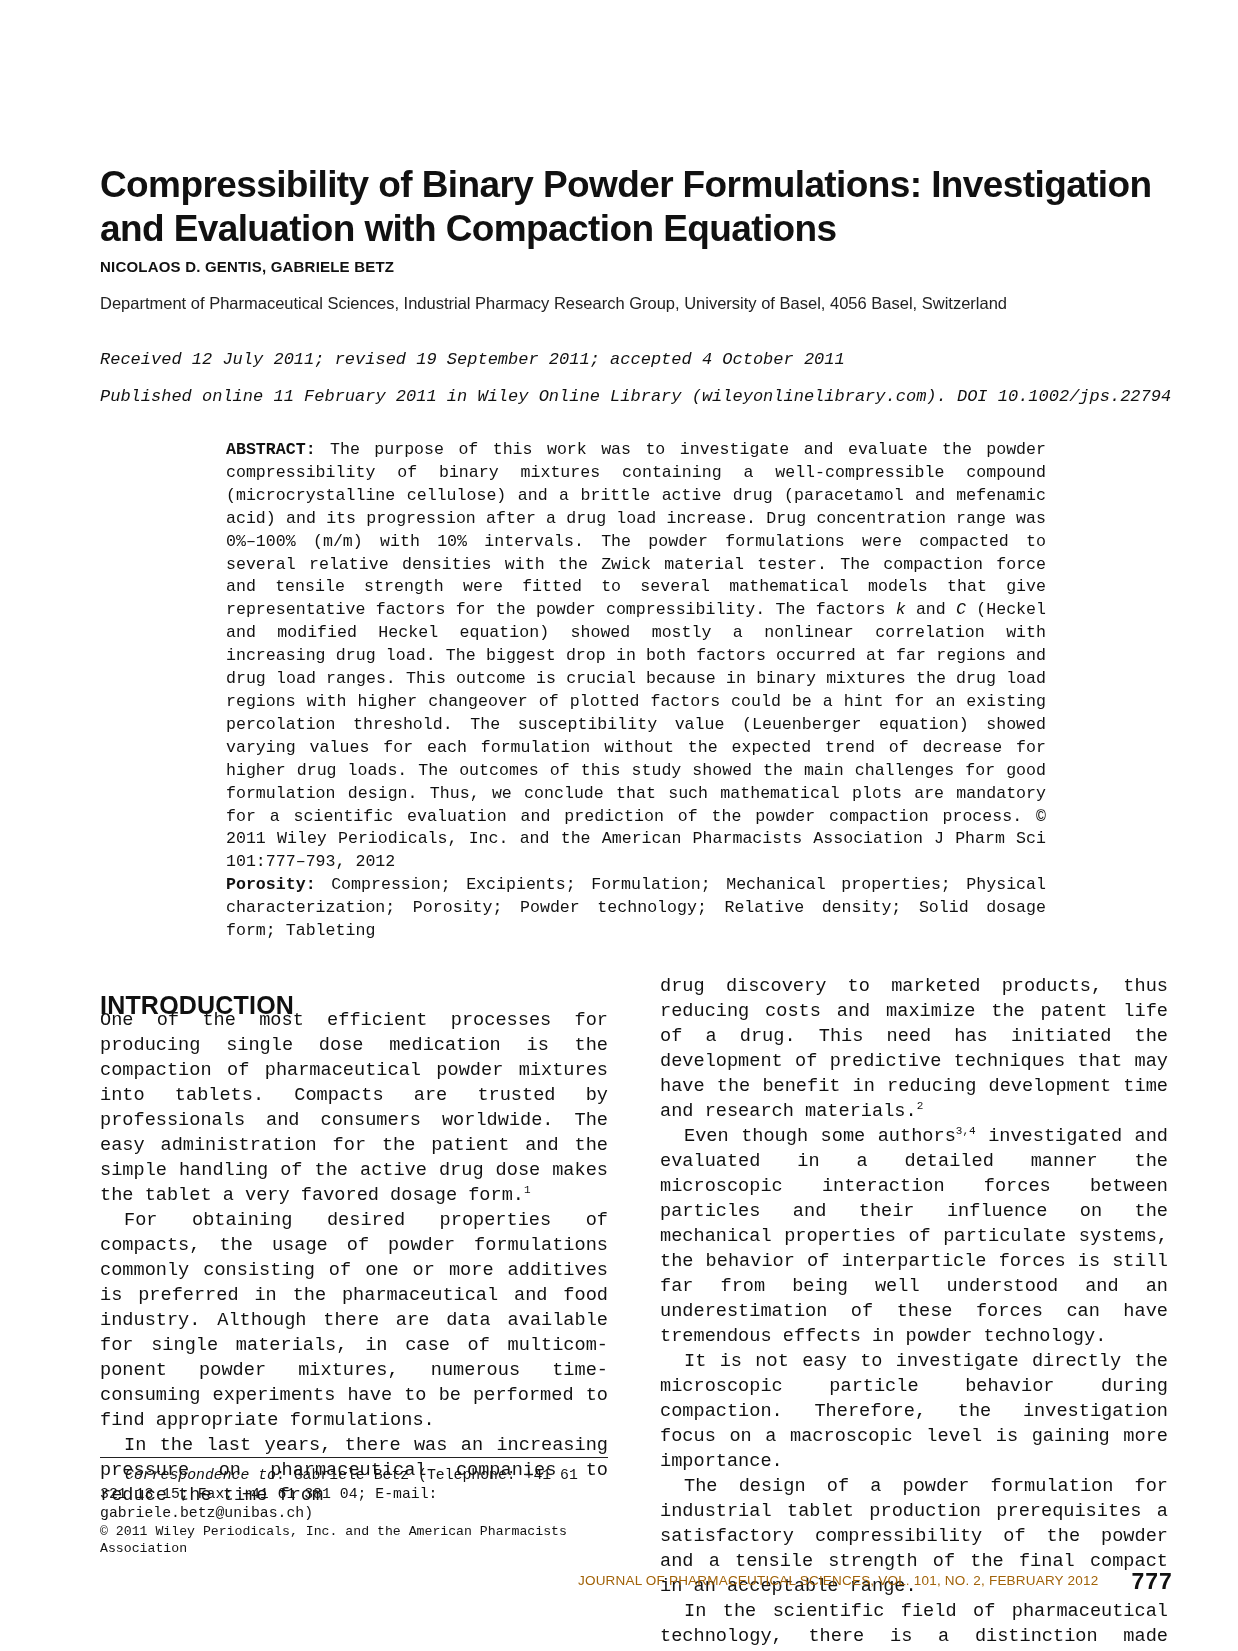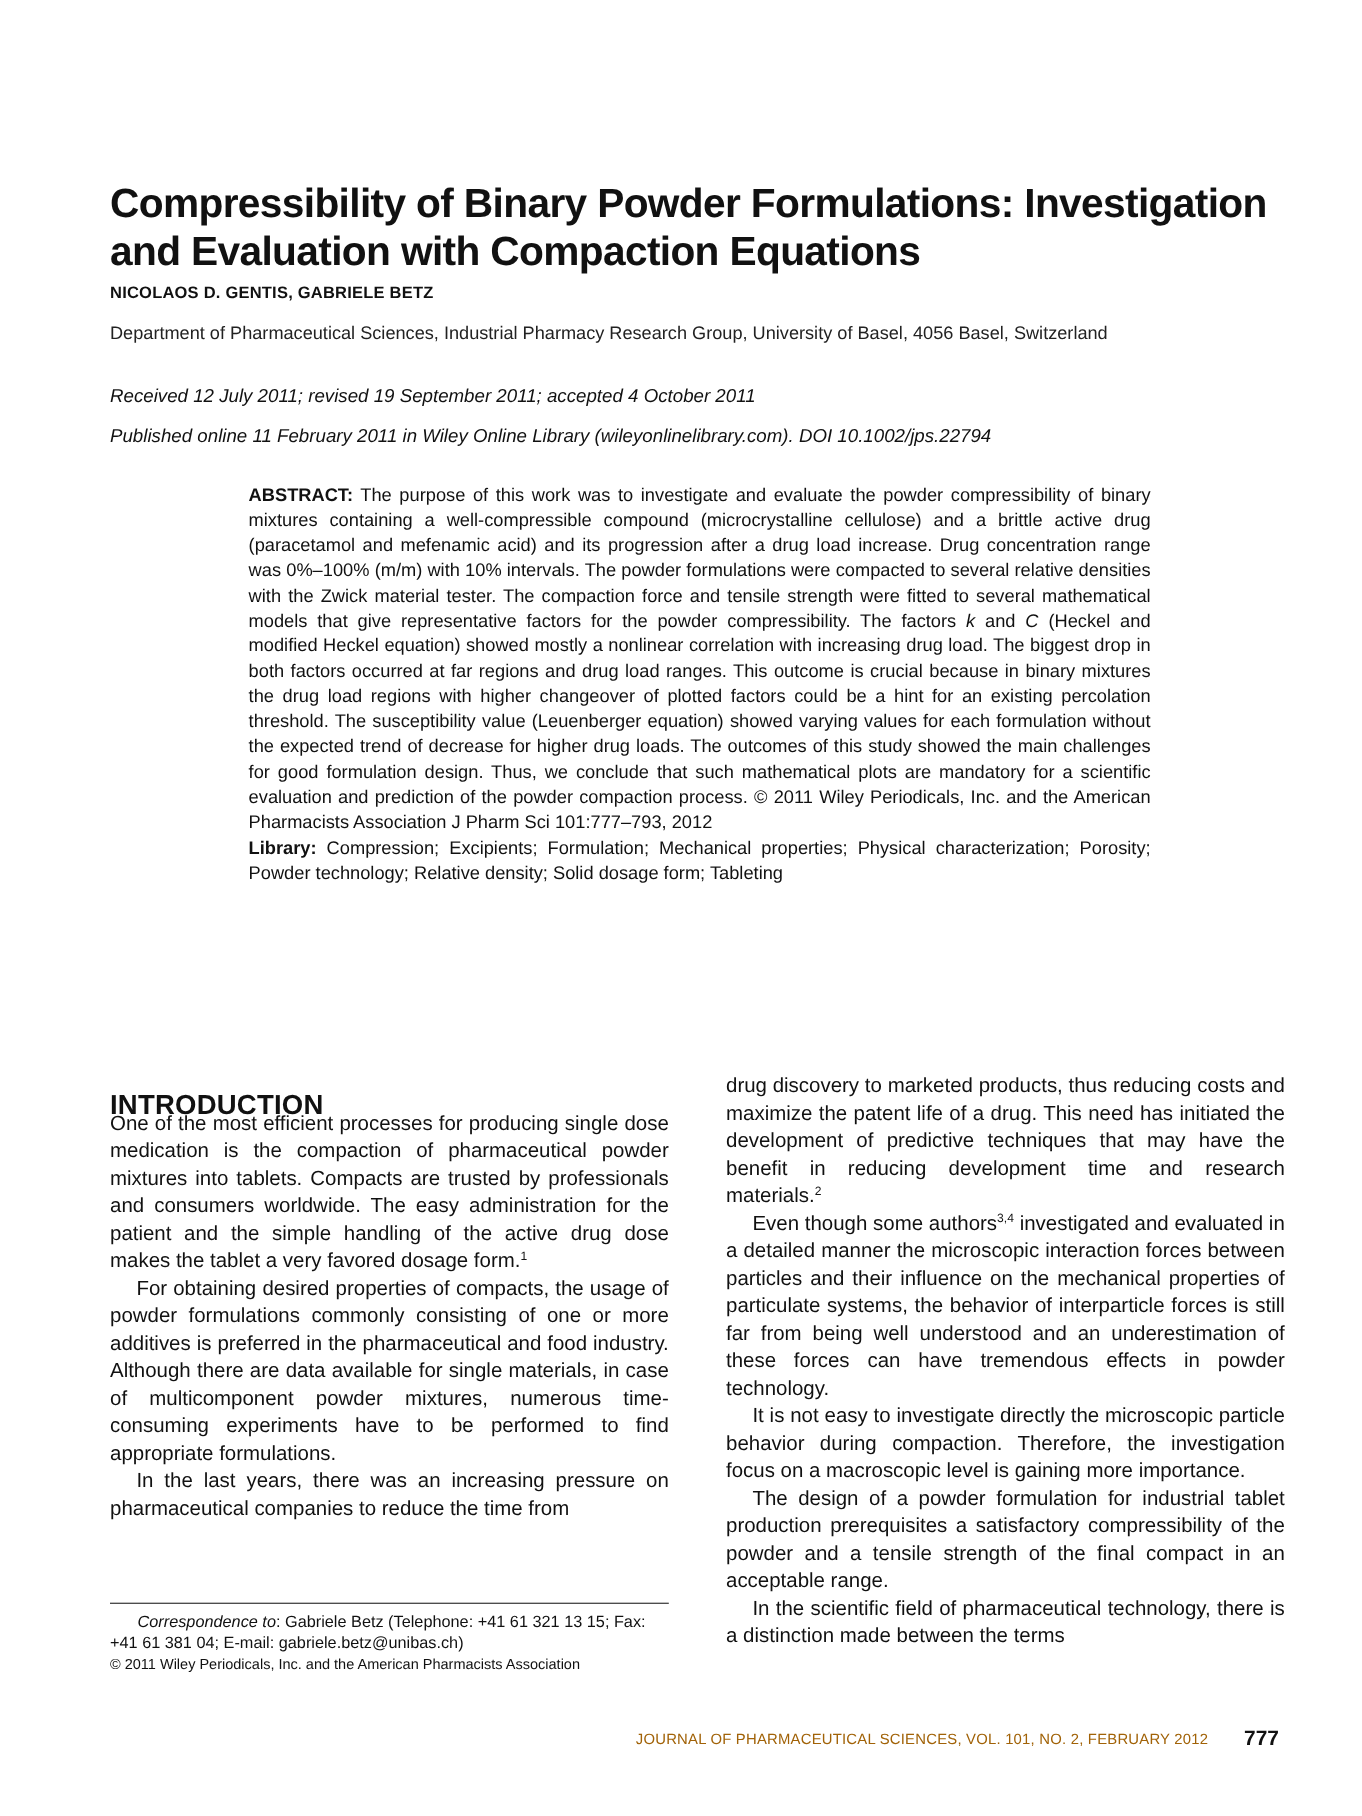--- a/index.html
+++ b/index.html
@@ -1,18 +1,18 @@
 <!DOCTYPE html>
 <html><head>
   <meta charset="utf-8">
   <style>
     html, body { margin: 0; padding: 0; background: #ffffff; }
     body { width: 1238px; height: 1651px; position: relative; color: #111; overflow: hidden; }
     .sans { font-family: "Liberation Sans", "DejaVu Sans", sans-serif; }
-    .serif { font-family: Liberation Sans, sans-serif; }
+    .serif { font-family: Liberation Mono, monospace; }
     #title { position: absolute; left: 100px; top: 138px; width: 1060px; font-size: 37px; font-weight: bold; line-height: 44px; letter-spacing: -0.6px; }
     #authors { position: absolute; left: 100px; top: 258px; font-size: 15px; font-weight: bold; letter-spacing: 0.2px; }
     #affil { position: absolute; left: 100px; top: 294px; font-size: 16.5px; color: #222; }
     #received { position: absolute; left: 100px; top: 350px; font-size: 17px; font-style: italic; }
     #published { position: absolute; left: 100px; top: 387px; font-size: 17px; font-style: italic; }
     #abstract { position: absolute; left: 226px; top: 439px; width: 820px; font-size: 16.6px; line-height: 22.9px; text-align: justify; }
     #abstract p { margin: 0; }
     #abstract b { font-weight: bold; }
     .col { position: absolute; top: 974px; width: 508px; font-size: 18.6px; line-height: 25px; text-align: justify; hyphens: manual; }
     #col-left { left: 100px; }
@@ -21,37 +21,37 @@
     .col p.ind { text-indent: 24px; }
     #intro-heading { position: absolute; left: 100px; top: 970px; font-size: 25px; font-weight: bold; letter-spacing: 0.2px; }
     #col-left { top: 1008px; }
     sup { font-size: 11px; line-height: 0; vertical-align: 7px; }
     #fn-rule { position: absolute; left: 100px; top: 1457px; width: 508px; height: 0; border-top: 1px solid #222; }
     #footnote { position: absolute; left: 100px; top: 1466px; width: 508px; font-size: 14.8px; line-height: 19px; }
     #footnote p { margin: 0; }
     #footnote .corr { text-indent: 25px; }
     #footnote .jrnl { margin-top: 8px; font-size: 13.2px; line-height: 17px; }
     #running-footer { position: absolute; left: 578px; top: 1573px; font-size: 13.5px; color: #a16207; letter-spacing: 0.2px; }
-    #page-number { position: absolute; left: 1131px; top: 1570px; font-size: 19px; font-weight: bold; }
+    #page-number { position: absolute; left: 1131px; top: 1570px; font-size: 23px; font-weight: bold; }
   </style>
 </head>
 <body>
 
 <h1 id="title" class="sans">Compressibility of Binary Powder Formulations: Investigation and Evaluation with Compaction Equations</h1>
 <div id="authors" class="sans">NICOLAOS D. GENTIS, GABRIELE BETZ</div>
 <div id="affil" class="sans">Department of Pharmaceutical Sciences, Industrial Pharmacy Research Group, University of Basel, 4056 Basel, Switzerland</div>
 <div id="received" class="serif">Received 12 July 2011; revised 19 September 2011; accepted 4 October 2011</div>
 <div id="published" class="serif">Published online 11 February 2011 in Wiley Online Library (wileyonlinelibrary.com). DOI 10.1002/jps.22794</div>
 
 <div id="abstract" class="serif">
   <p>
     <b>ABSTRACT:</b><span> The purpose of this work was to investigate and evaluate the powder compress­ibility of binary mixtures containing a well-compressible compound (microcrystalline cellulose) and a brittle active drug (paracetamol and mefenamic acid) and its progression after a drug load increase. Drug concentration range was 0%–100% (m/m) with 10% intervals. The powder formulations were compacted to several relative densities with the Zwick material tester. The compaction force and tensile strength were fitted to several mathematical models that give representative factors for the powder compressibility. The factors </span><i>k</i><span> and </span><i>C</i><span> (Heckel and modified Heckel equation) showed mostly a nonlinear correlation with increasing drug load. The biggest drop in both factors occurred at far regions and drug load ranges. This outcome is crucial be­cause in binary mixtures the drug load regions with higher changeover of plotted factors could be a hint for an existing percolation threshold. The susceptibility value (Leuenberger equation) showed varying values for each formulation without the expected trend of decrease for higher drug loads. The outcomes of this study showed the main challenges for good formulation design. Thus, we conclude that such mathematical plots are mandatory for a scientific evaluation and prediction of the powder compaction process. © 2011 Wiley Periodicals, Inc. and the American Pharmacists Association J Pharm Sci 101:777–793, 2012</span>
   </p>
   <p>
-    <b>Library:</b><span> Compression; Excipients; Formulation; Mechanical properties; Physical characterization; Porosity; Powder technology; Relative density; Solid dosage form; Tableting</span>
+    <b>Porosity:</b><span> Compression; Excipients; Formulation; Mechanical properties; Physical characterization; Porosity; Powder technology; Relative density; Solid dosage form; Tableting</span>
   </p>
 </div>
 
 <h2 id="intro-heading" class="sans">INTRODUCTION</h2>
 
 <div id="col-left" class="col serif">
   <p><span>One of the most efficient processes for producing sin­gle dose medication is the compaction of pharma­ceutical powder mixtures into tablets. Compacts are trusted by professionals and consumers worldwide. The easy administration for the patient and the sim­ple handling of the active drug dose makes the tablet a very favored dosage form.</span><sup>1</sup></p>
   <p class="ind">For obtaining desired properties of compacts, the usage of powder formulations commonly consisting of one or more additives is preferred in the pharma­ceutical and food industry. Although there are data available for single materials, in case of multicom­ponent powder mixtures, numerous time-consuming experiments have to be performed to find appropriate formulations.</p>
   <p class="ind">In the last years, there was an increasing pressure on pharmaceutical companies to reduce the time from</p>
 </div>

